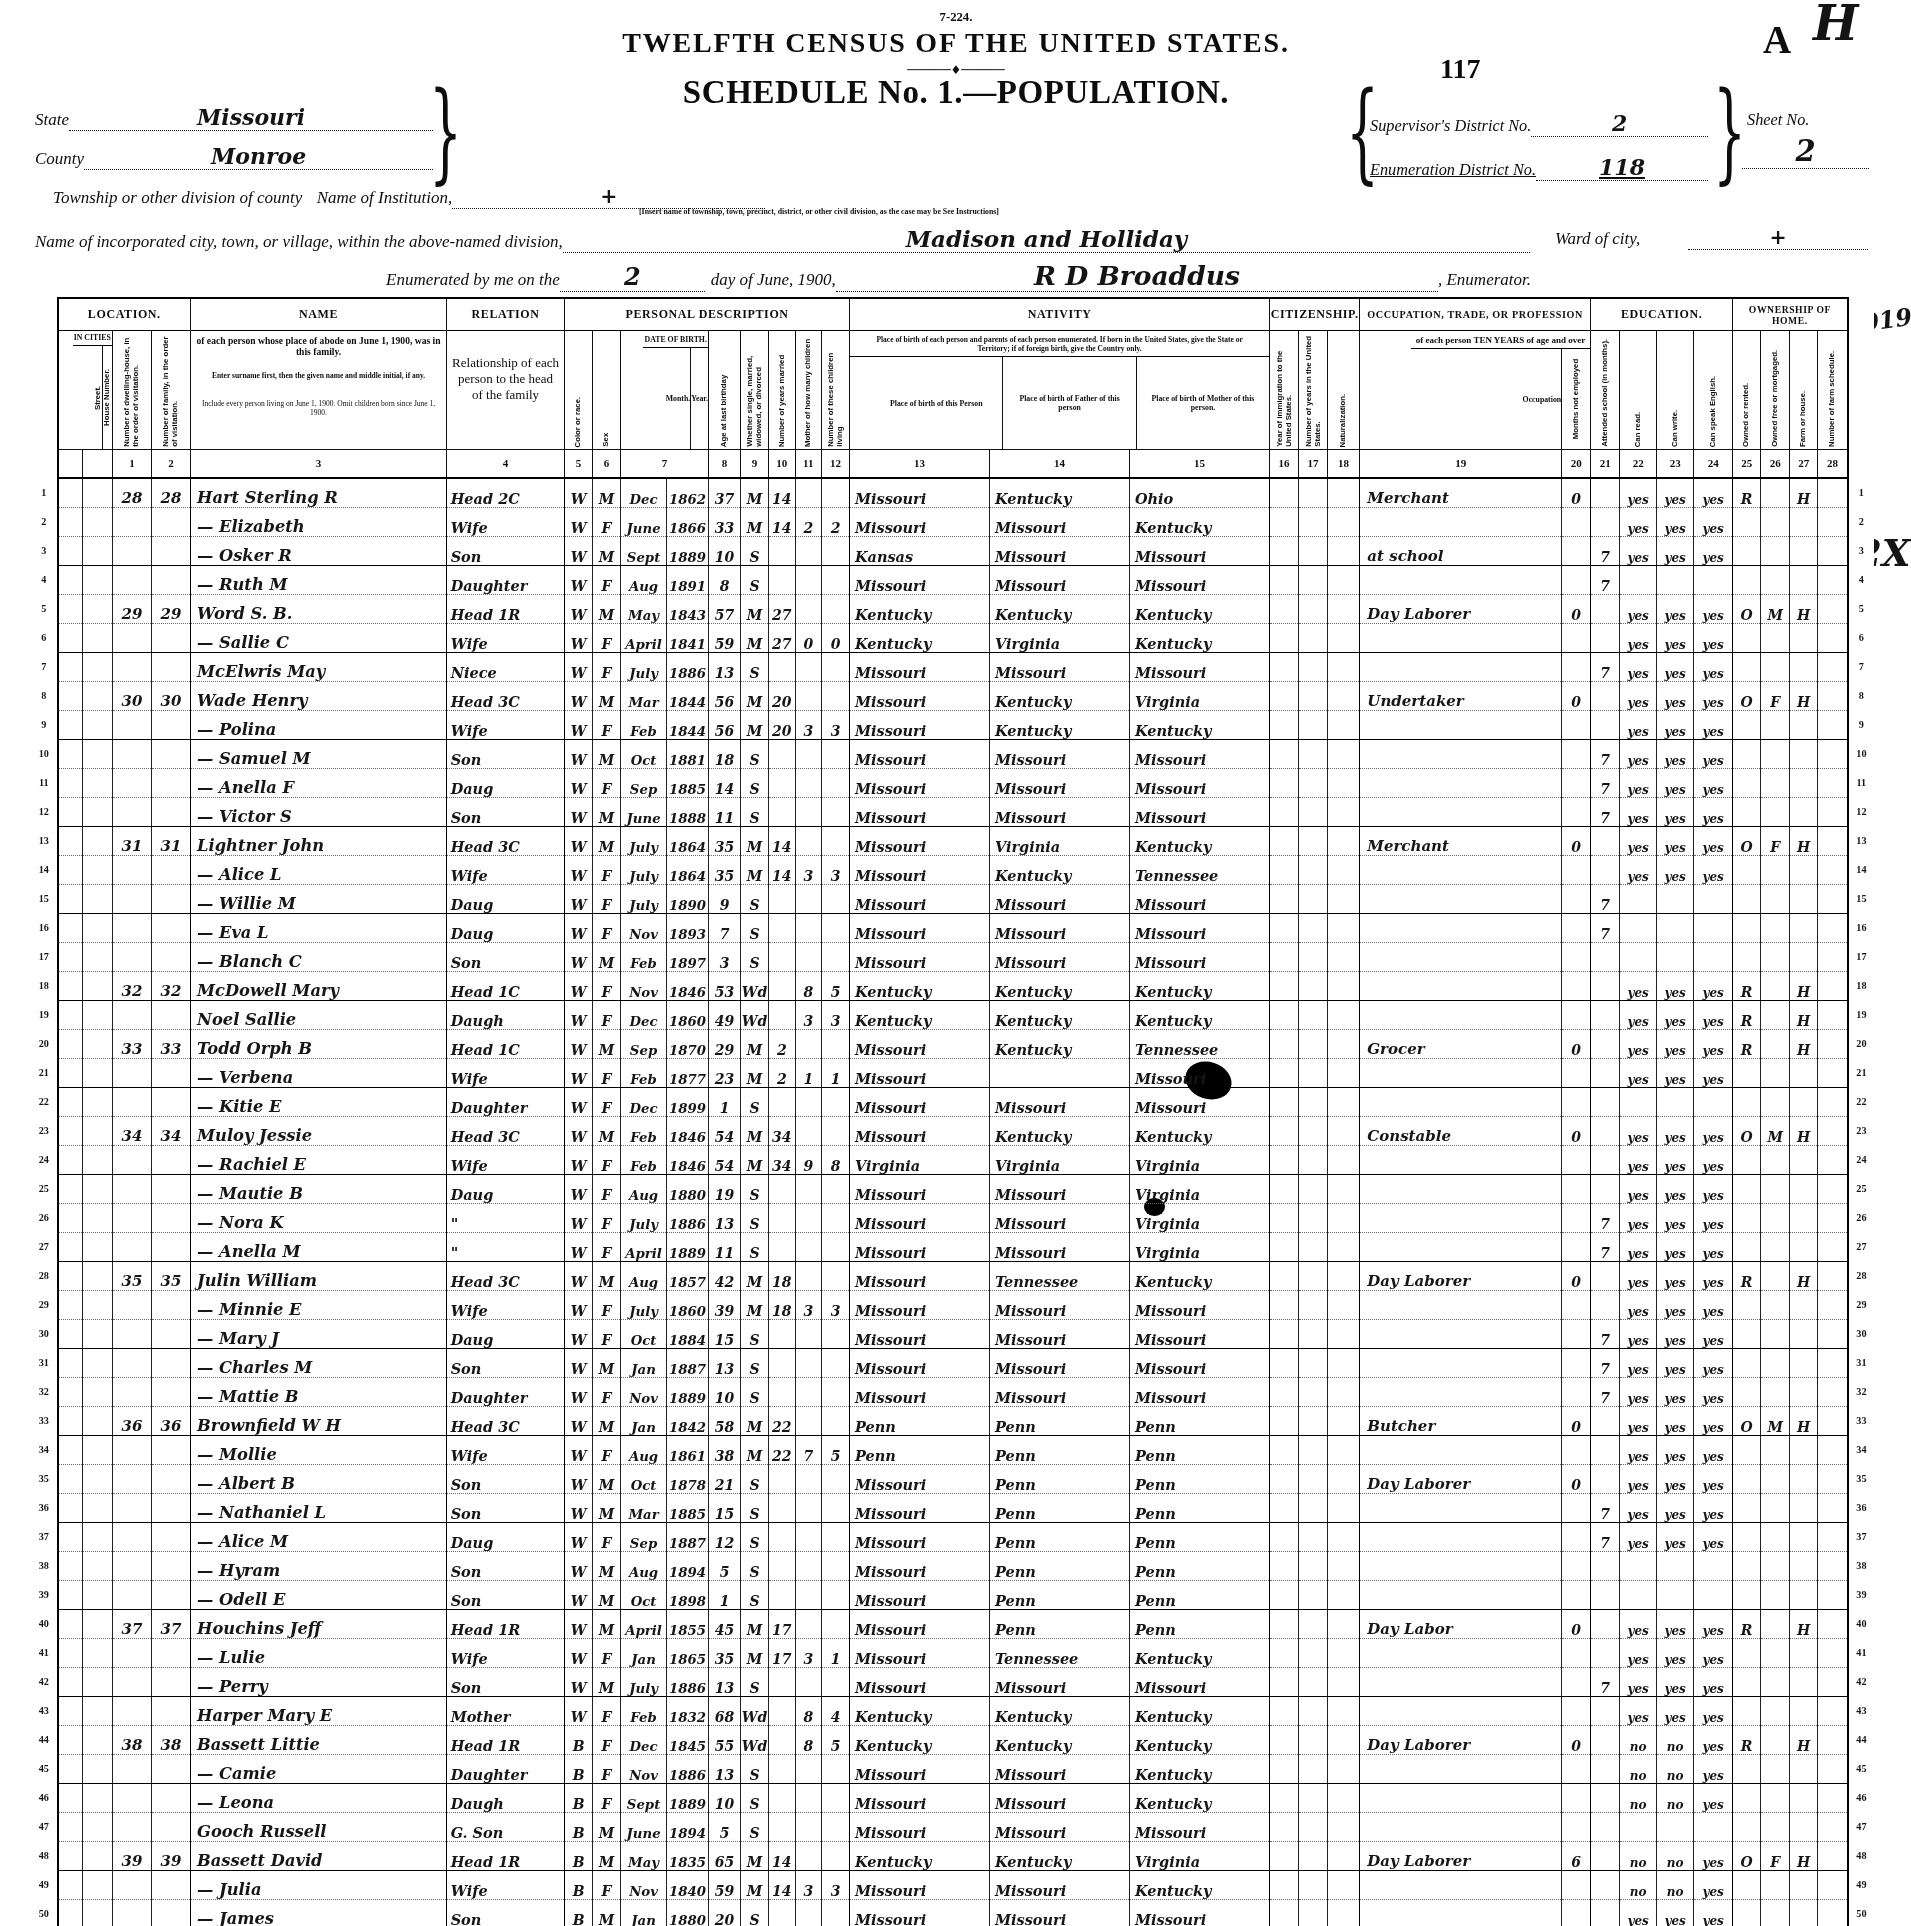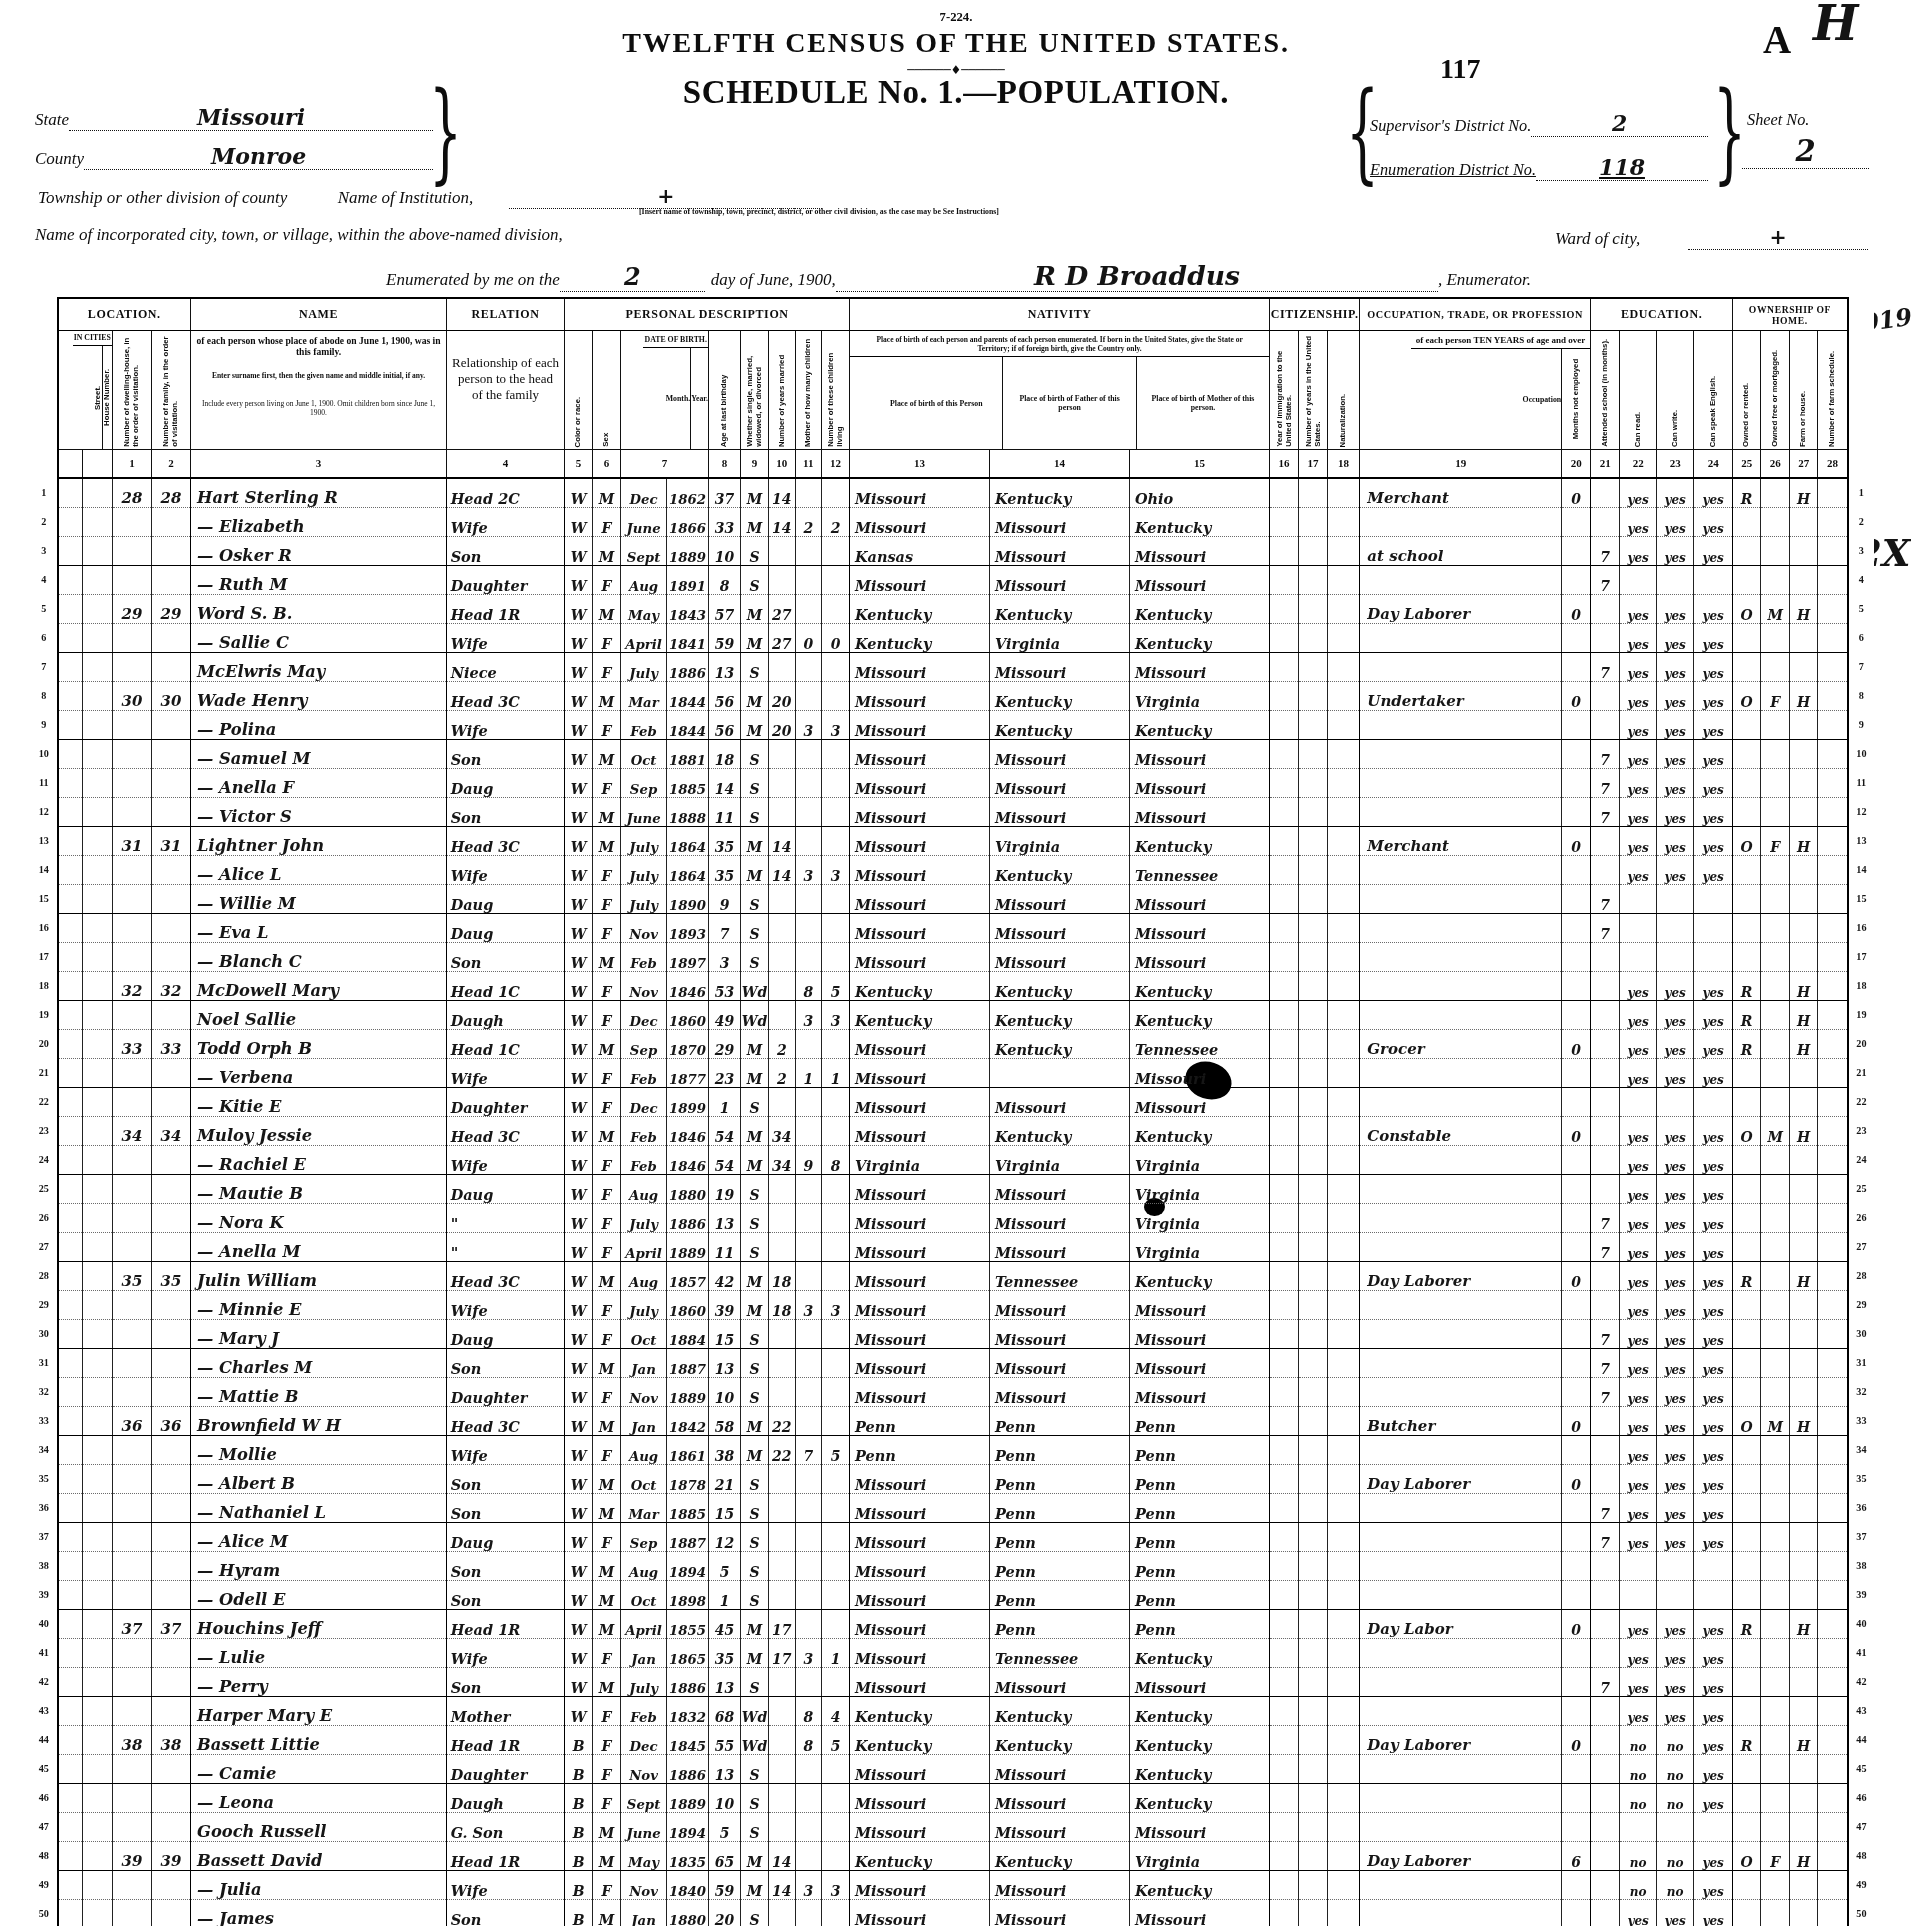--- a/index.html
+++ b/index.html
@@ -81,29 +81,30 @@
 <div class="line" style="left:1370px;top:154px;width:338px;text-decoration:underline;">
   <span class="printed-i" style="font-size:16.3px;">Enumeration District No.</span>
   <span class="dots grow hw" style="font-size:22px;">118</span>
 </div>
 <div class="abs brace" style="left:1713px;top:101px;font-size:52px;">}</div>
 <div class="abs printed-i" style="left:1747px;top:110px;font-size:16.3px;">Sheet No.</div>
 <div class="line" style="left:1742px;top:134px;width:127px;">
   <span class="dots grow hw" style="font-size:29px;">2</span>
 </div>
 
-<div class="line" style="left:38px;top:184px;width:1375px;gap:36px;">
+<div class="line" style="left:53px;top:184px;width:1375px;">
   <span class="printed-i" style="font-size:17px;">Township or other division of county</span>
   <span class="printed-i" style="font-size:17px;margin-left:14.5px;">Name of Institution,</span>
   <span class="dots hw" style="width:313px;font-size:20.5px;">+</span>
 </div>
 <div class="abs" style="left:639px;top:207px;font:700 7.8px 'Liberation Serif',serif;">[Insert name of township, town, precinct, district, or other civil division, as the case may be   See Instructions]</div>
 
 <div class="line" style="left:35px;top:225px;width:1495px;">
   <span class="printed-i" style="font-size:17px;">Name of incorporated city, town, or village, within the above-named division,</span>
+  <span class="dots grow hw" style="font-size:23px;">Madison and Holliday</span>
 </div>
 <div class="line" style="left:1555px;top:225px;width:313px;gap:48px;">
   <span class="printed-i" style="font-size:17px;">Ward of city,</span>
   <span class="dots grow hw" style="font-size:20.5px;">+</span>
 </div>
 
 <div class="line" style="left:386px;top:260px;width:1145px;justify-content:center;">
   <span class="printed-i" style="font-size:17px;">Enumerated by me on the</span>
   <span class="dots hw" style="width:145px;font-size:24px;">2</span>
   <span class="printed-i" style="font-size:17px;margin-left:6px;">day of June, 1900,</span>

